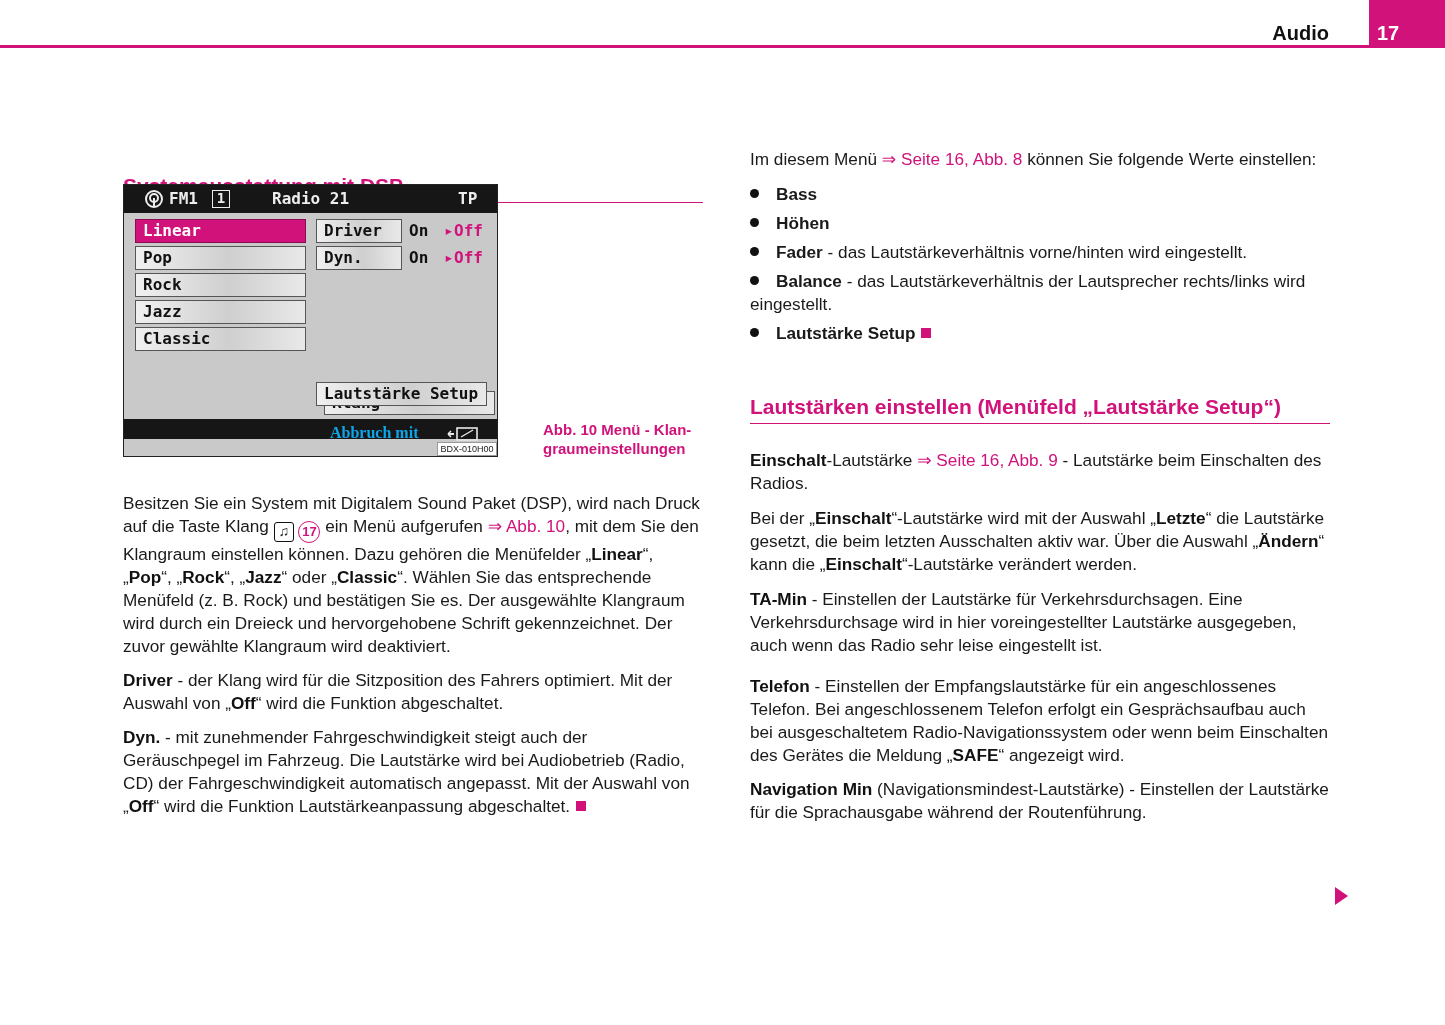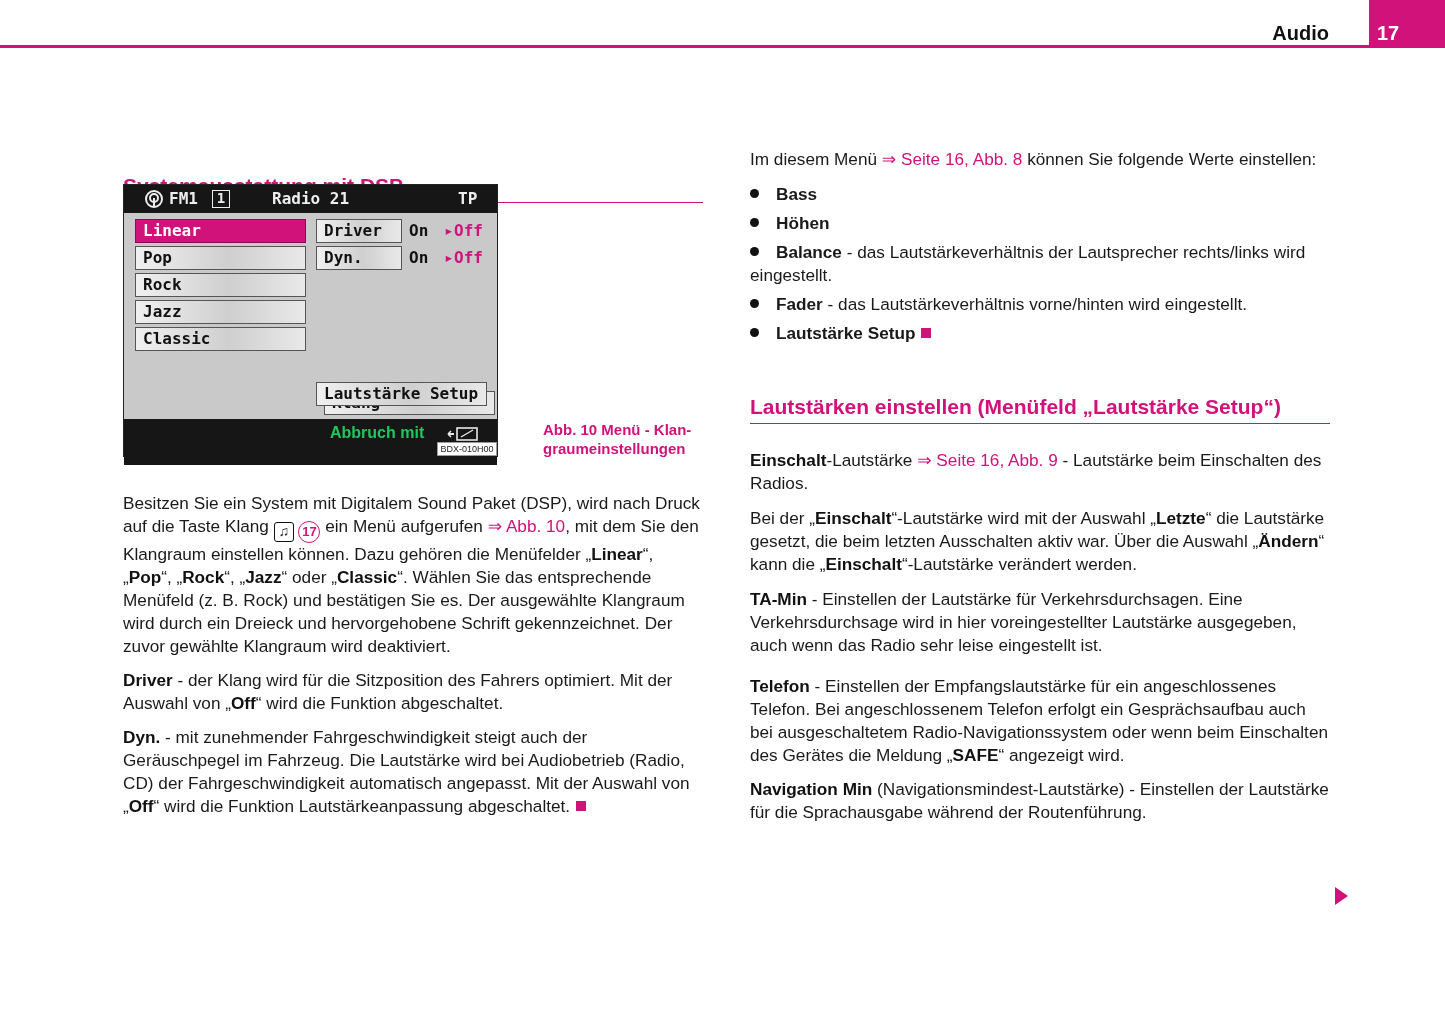--- a/index.html
+++ b/index.html
@@ -18,21 +18,21 @@
 
   .p { font-size: 17.2px; line-height: 23px; color: #1a1a1a; }
   .p b { color: #111; }
   .link { color: #d0127a; }
   .end-sq { display: inline-block; width: 10px; height: 10px; background: #d0127a; margin-left: 6px; vertical-align: 1px; }
 
   
   .screen { position: absolute; left: 123px; top: 184px; width: 375px; height: 273px; background: #c9c9c9; border: 1px solid #222; }
   .screen-top { position: absolute; left: 0; top: 0; width: 373px; height: 28px; background: #161616; color: #eee; font-family: "DejaVu Sans Mono", monospace; font-weight: bold; font-size: 16px; }
   .screen-top .st { position: absolute; top: 4px; }
-  .screen-bottom { position: absolute; left: 0; top: 234px; width: 373px; height: 46px; background: #161616; color: #22c55e; font-family: Liberation Sans, sans-serif; font-weight: bold; font-size: 16px; }
+  .screen-bottom { position: absolute; left: 0; top: 234px; width: 373px; height: 20px; background: #161616; color: #0ea5e9; font-family: Liberation Serif, serif; font-weight: bold; font-size: 16px; }
   .btn { position: absolute; height: 24px; border: 1px solid #555; background: linear-gradient(90deg, #f0f0f0, #cfcfcf 55%, #e9e9e9); font-family: "DejaVu Sans Mono", monospace; font-weight: bold; font-size: 16px; line-height: 22px; padding-left: 7px; color: #111; }
   .btn.sel { background: #d0127a; color: #fff; border-color: #8b0a50; }
   .onoff { position: absolute; font-family: "DejaVu Sans Mono", monospace; font-weight: bold; font-size: 16px; color: #111; }
   .onoff.off { color: #d0127a; }
   .fig-code { position: absolute; left: 313px; top: 257px; width: 60px; height: 14px; background: #fff; border: 1px solid #999; font-size: 9px; line-height: 12px; text-align: center; color: #222; }
 
   .caption { position: absolute; left: 543px; top: 420px; font-size: 15px; font-weight: bold; color: #d0127a; line-height: 19px; }
 
   .icon-key { display: inline-block; width: 20px; height: 20px; border: 1.8px solid #111; border-radius: 3px; vertical-align: -4px; text-align: center; font-size: 14px; line-height: 16px; }
   .icon-circ { display: inline-block; width: 22px; height: 22px; border: 1.8px solid #d0127a; border-radius: 50%; color: #d0127a; font-size: 13px; line-height: 19px; text-align: center; vertical-align: -4px; font-weight: bold; }
@@ -122,22 +122,22 @@
 
 <div class="col-right" style="top:124px;">
 
   <p class="p" style="margin-top:24px;">
     <span>Im diesem Menü </span><span class="link">⇒ Seite 16, Abb. 8</span><span> können Sie folgende Werte einstellen:</span>
   </p>
 
   <ul class="bullets" style="margin-top:12px;">
     <li><span class="dot"></span><b>Bass</b></li>
     <li><span class="dot"></span><b>Höhen</b></li>
+    <li><span class="dot"></span><b>Fader</b><span> - das Lautstärkeverhältnis vorne/hinten wird eingestellt.</span></li>
     <li><span class="dot"></span><b>Balance</b><span> - das Lautstärkeverhältnis der Lautsprecher rechts/links wird eingestellt.</span></li>
-    <li><span class="dot"></span><b>Fader</b><span> - das Lautstärkeverhältnis vorne/hinten wird eingestellt.</span></li>
     <li><span class="dot"></span><b>Lautstärke Setup</b><span class="end-sq"></span></li>
   </ul>
 
   <h2 class="section" style="margin-top:48px;">Lautstärken einstellen (Menüfeld „Lautstärke Setup“)</h2>
 
   <p class="p" style="margin-top:25px;">
     <b>Einschalt</b><span>-Lautstärke </span><span class="link">⇒ Seite 16, Abb. 9</span><span> - Lautstärke beim Einschalten des Radios.</span>
   </p>
   <p class="p" style="margin-top:12px;">
     <span>Bei der „</span><b>Einschalt</b><span>“-Lautstärke wird mit der Auswahl „</span><b>Letzte</b><span>“ die Lautstärke gesetzt, die beim letzten Ausschalten aktiv war. Über die Auswahl „</span><b>Ändern</b><span>“ kann die „</span><b>Einschalt</b><span>“-Lautstärke verändert werden.</span>

